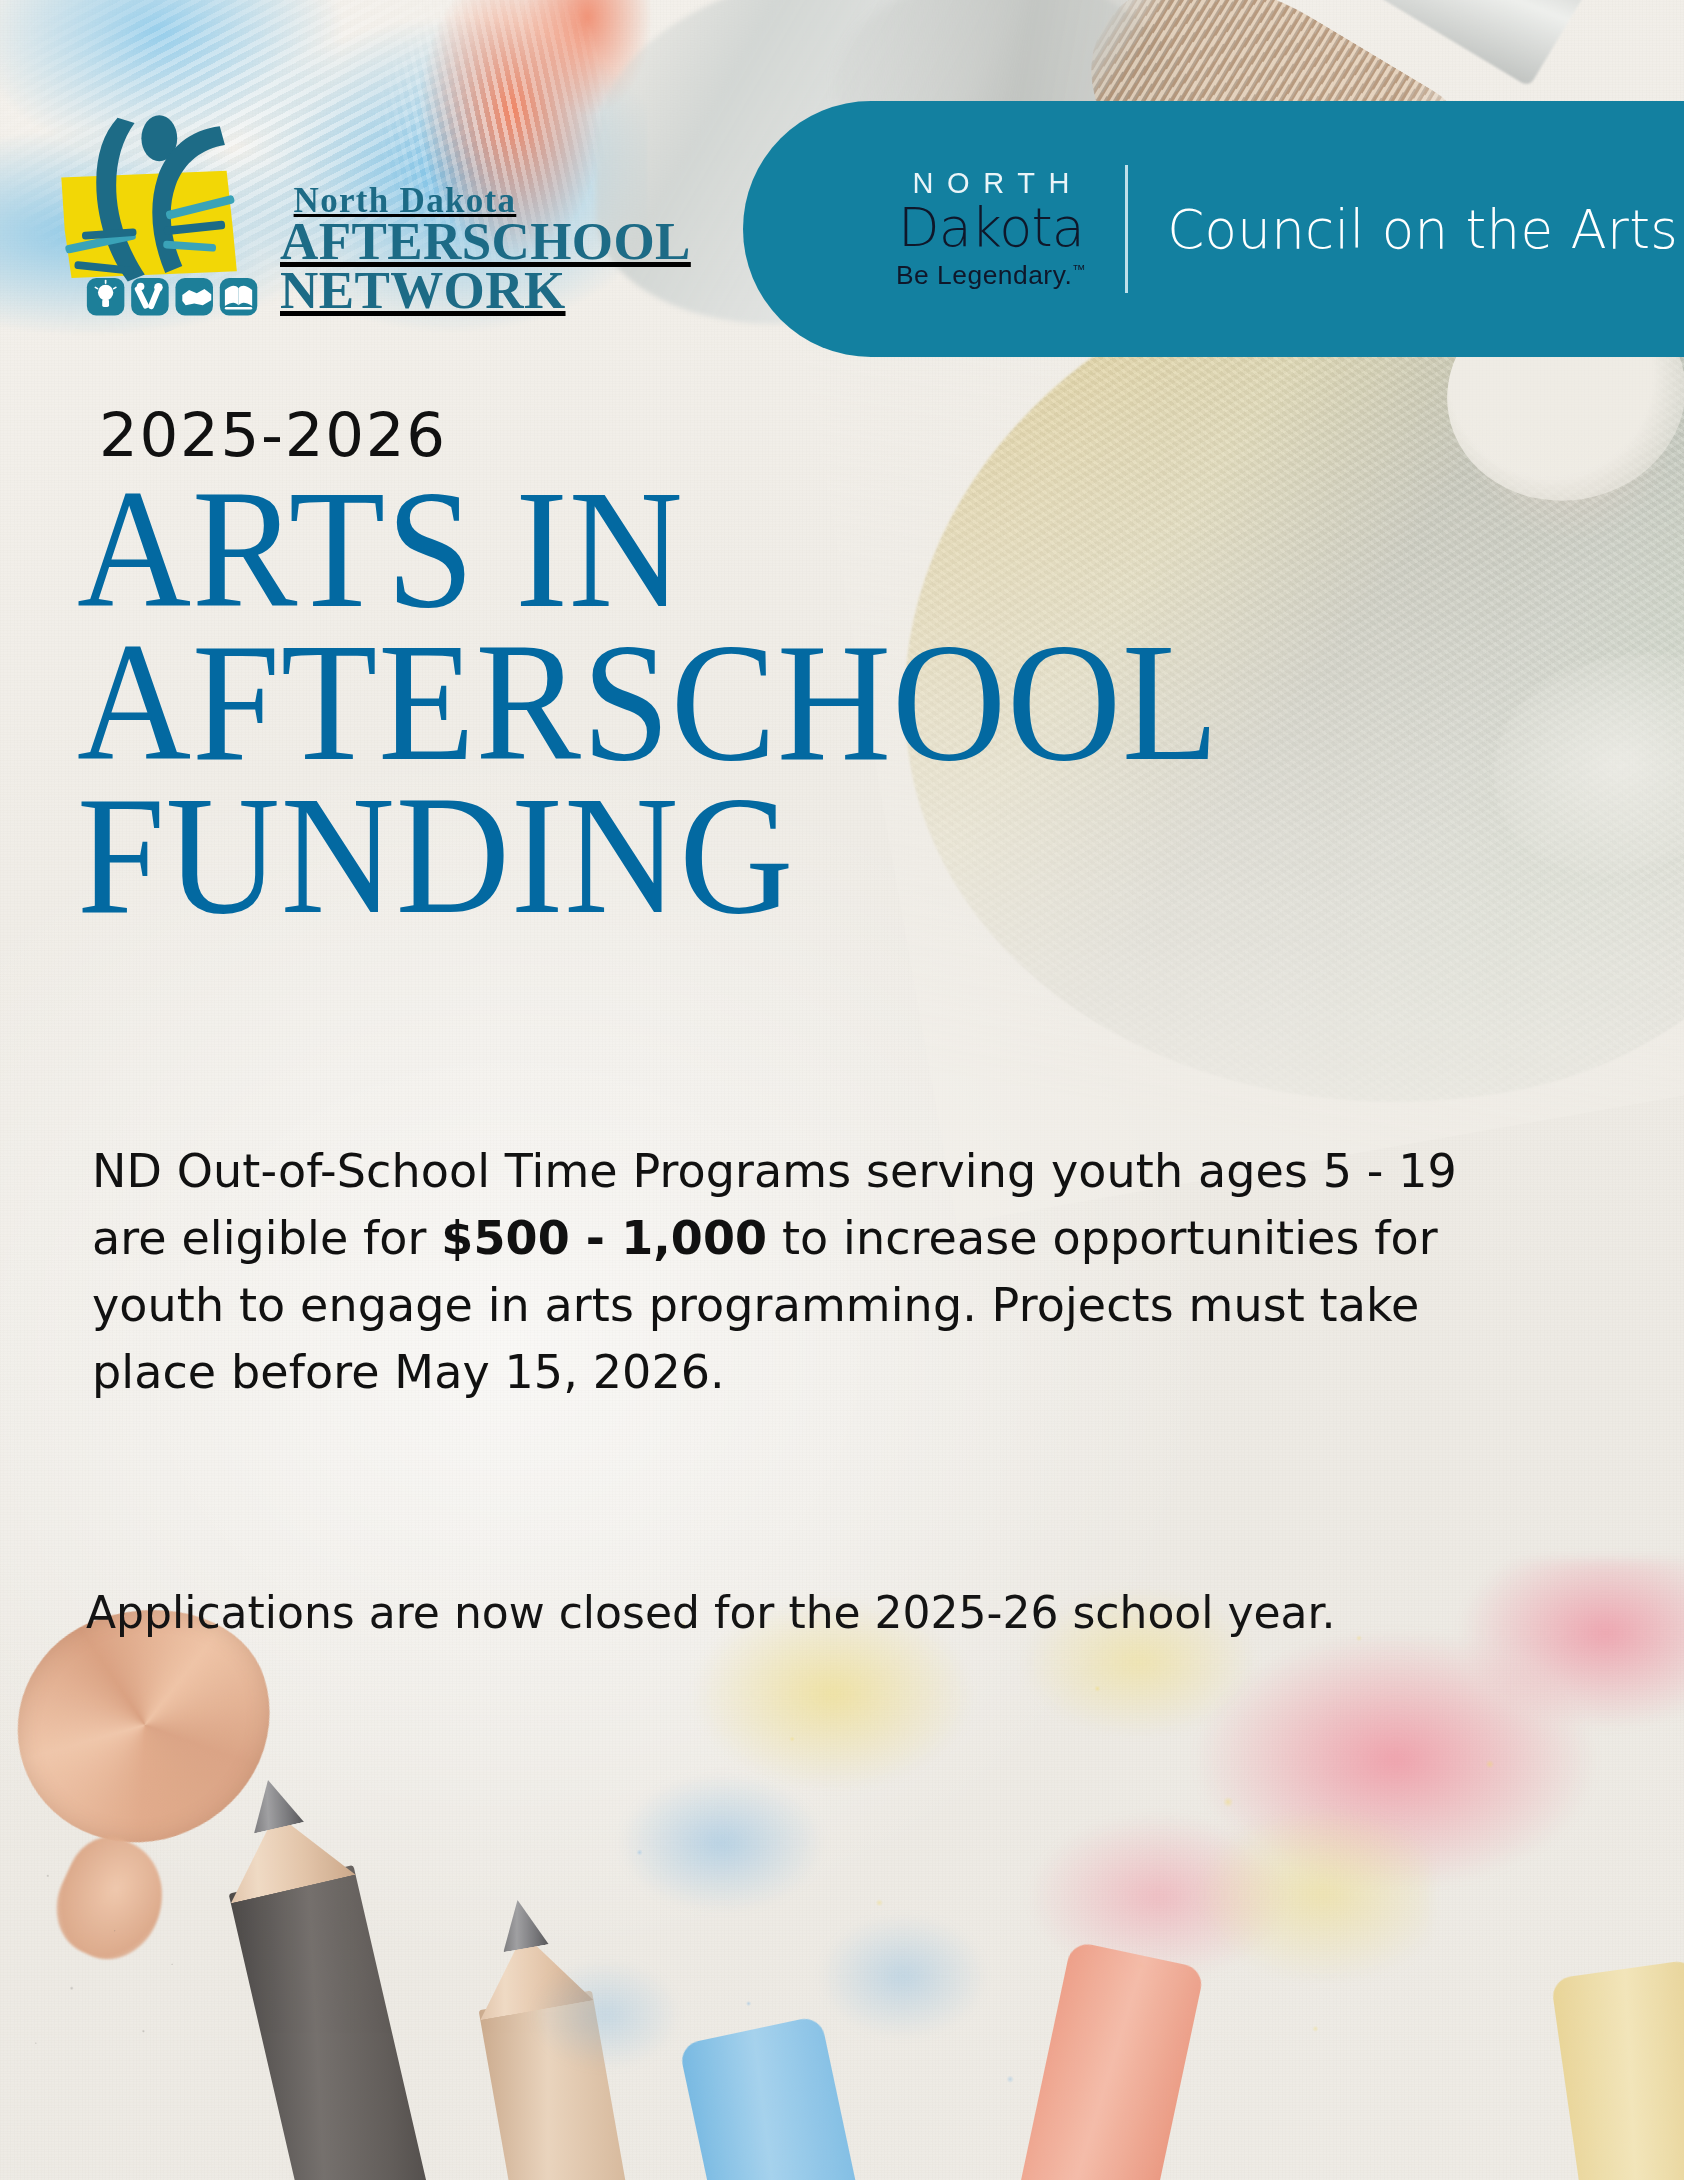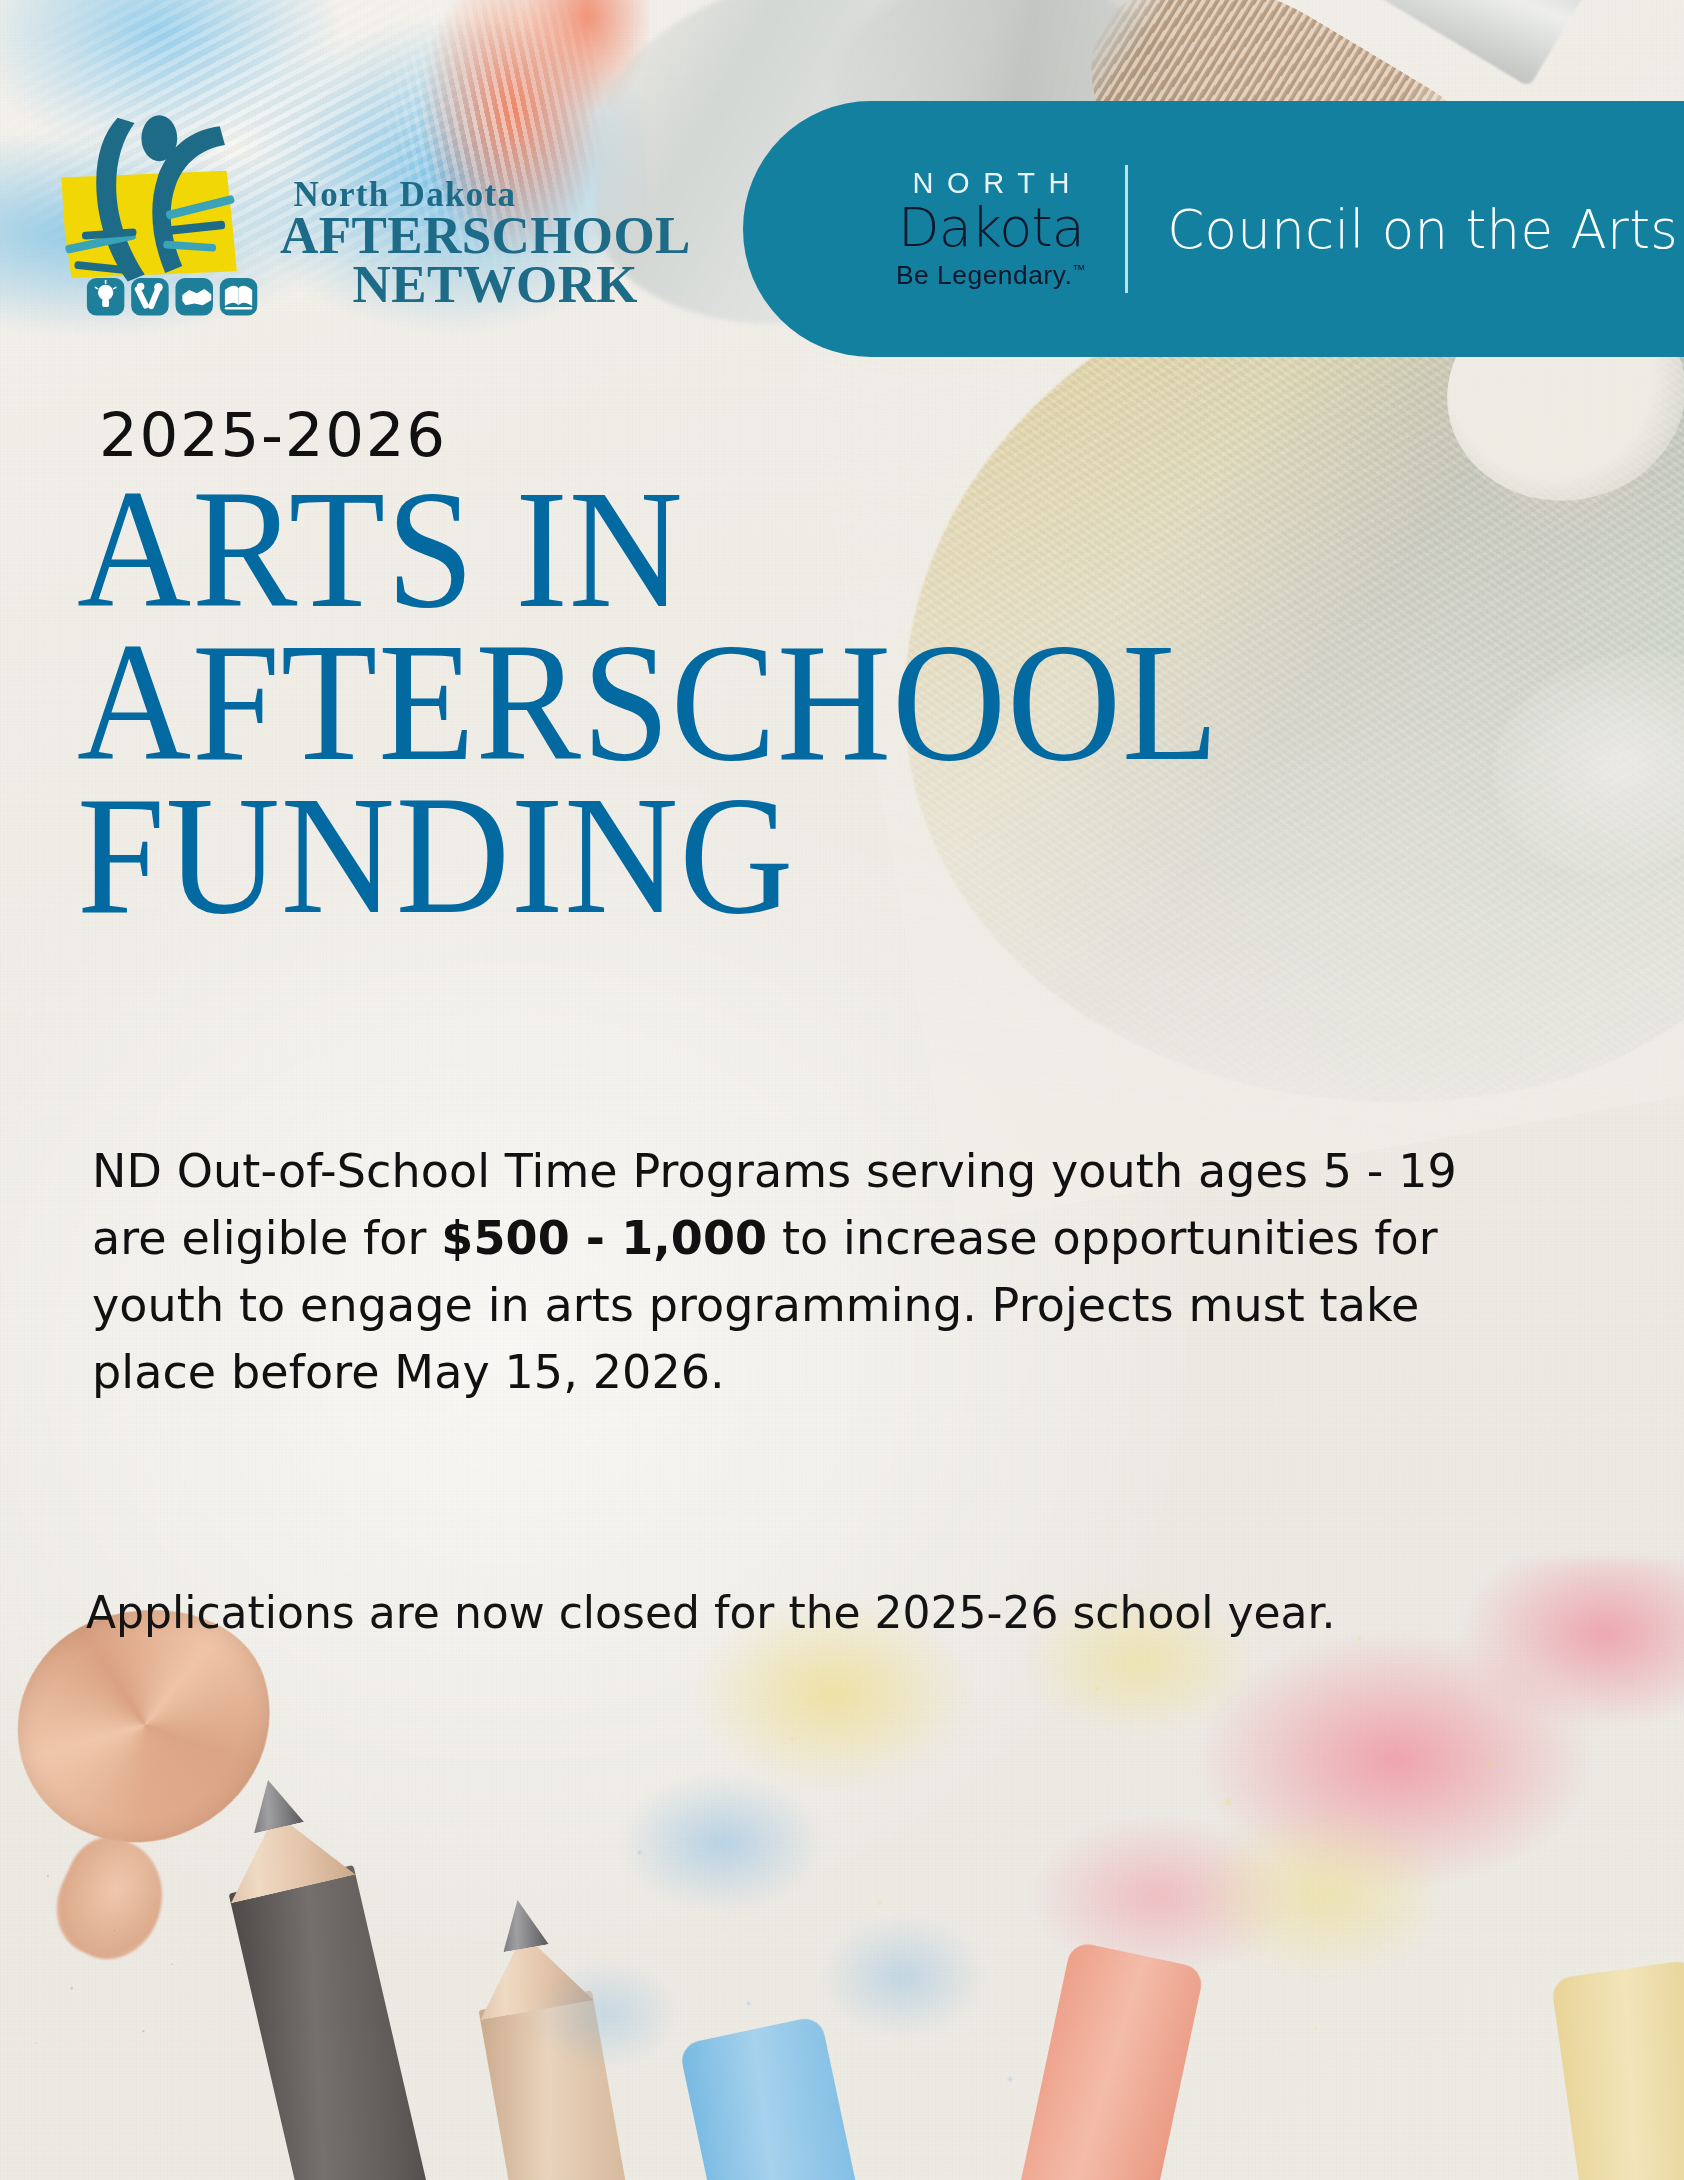--- a/index.html
+++ b/index.html
@@ -364,44 +364,45 @@
     left: 56px; top: 111px;
     width: 528px; height: 213px;
   }
   .nd-logo-mark {
     position: absolute;
     left: 0; top: 0;
     width: 256px; height: 213px;
   }
   .nd-logo-text {
     position: absolute;
-    left: 224px; top: 68px;
+    left: 224px; top: 74px;
     width: 358px;
     line-height: 0.92;
+    text-decoration: underline;
   }
   .nd-line1 {
     font-family: "Liberation Serif", serif;
     font-weight: bold;
     font-size: 35px;
     letter-spacing: 1.3px;
     color: #1d6b86;
     display: block;
     text-align: left;
     padding-left: 13.6px;
   }
   .nd-line2, .nd-line3 {
     font-family: "Liberation Serif", serif;
     font-weight: bold;
     color: #1d6b86;
     display: block;
     letter-spacing: 0.4px;
     text-transform: uppercase;
   }
   .nd-line2 { font-size: 53px; }
-  .nd-line3 { font-size: 53px; text-align: right; }
+  .nd-line3 { font-size: 53px; }
 
   
   .arts-banner {
     position: absolute;
     left: 743px; top: 101px;
     width: 942px; height: 256px;
     background: #1380a0;
     border-top-left-radius: 128px;
     border-bottom-left-radius: 128px;
     display: flex;

